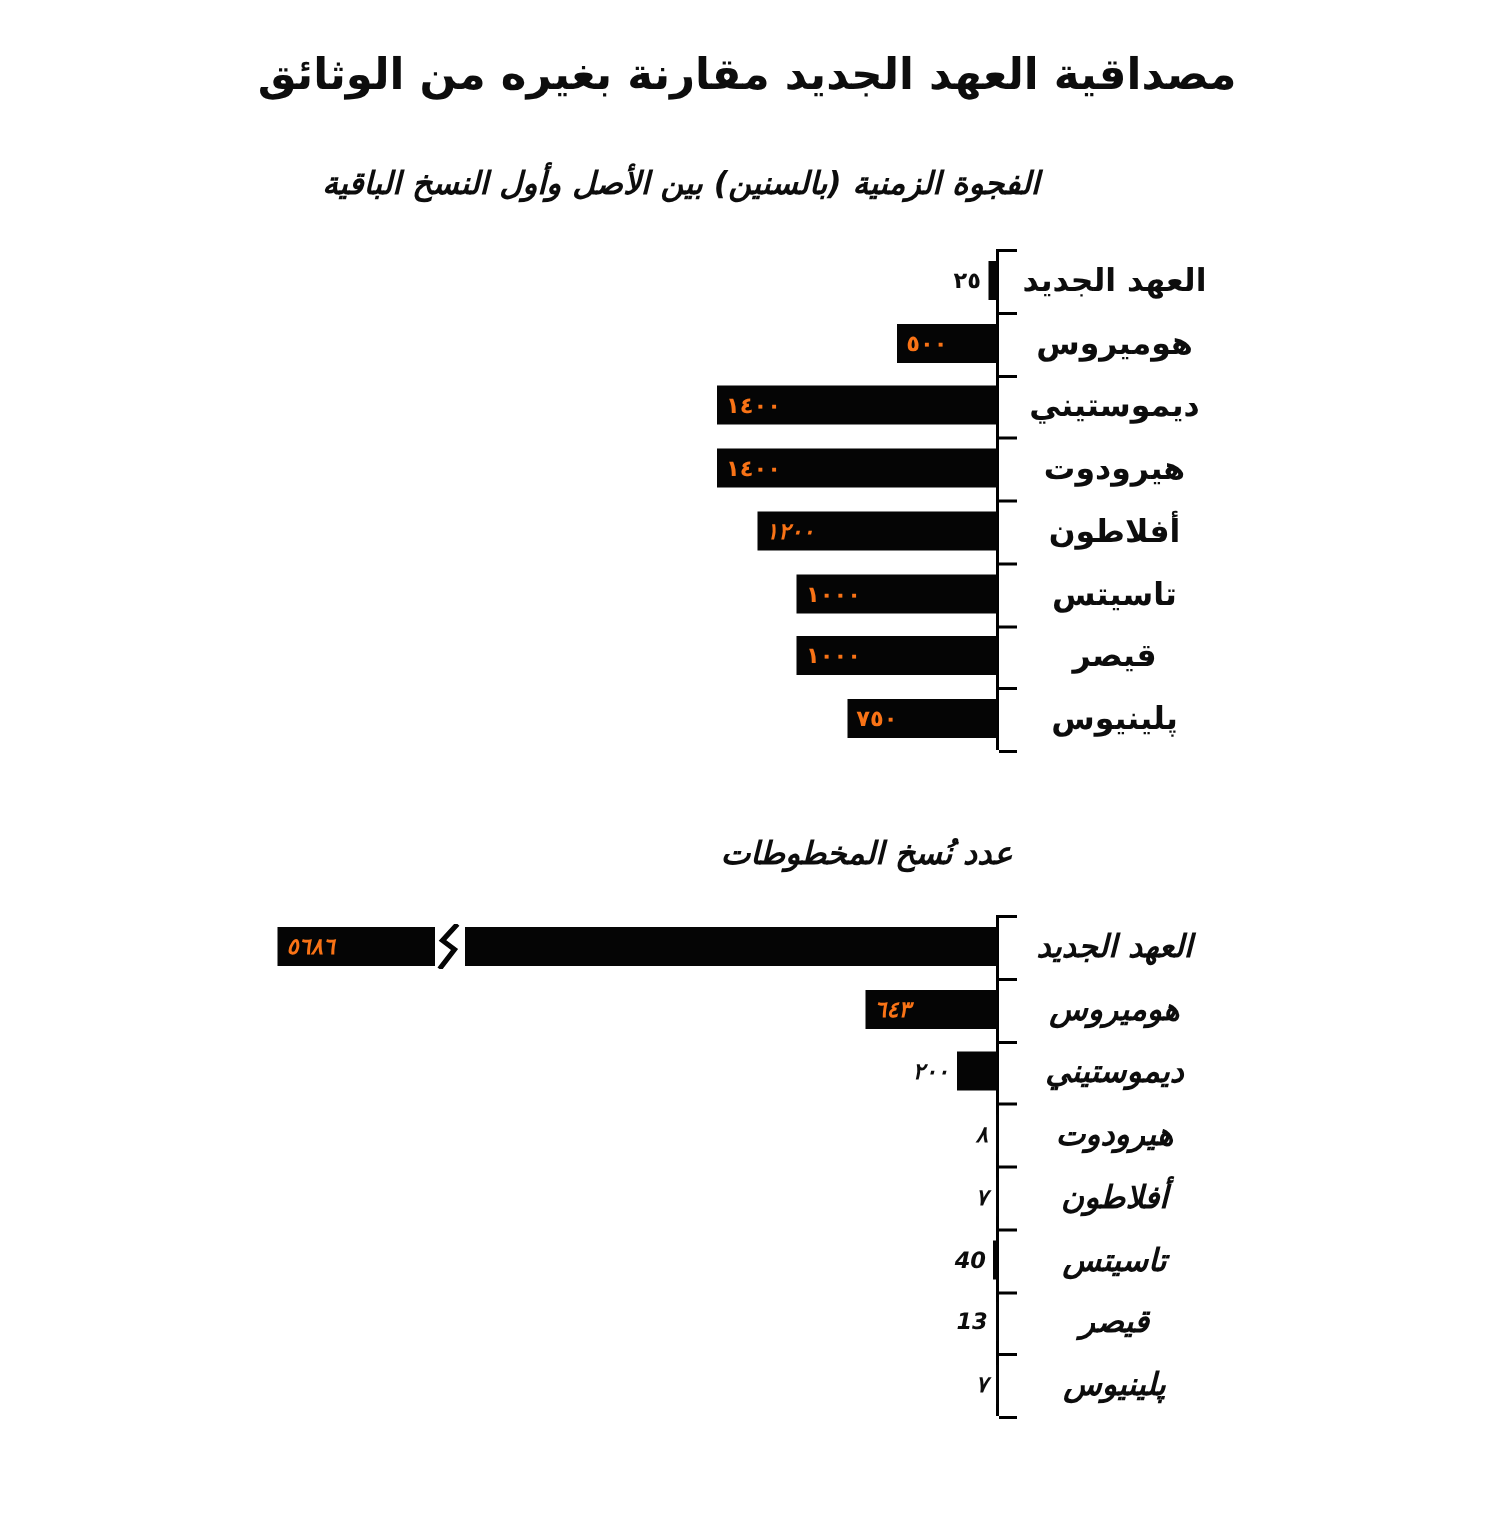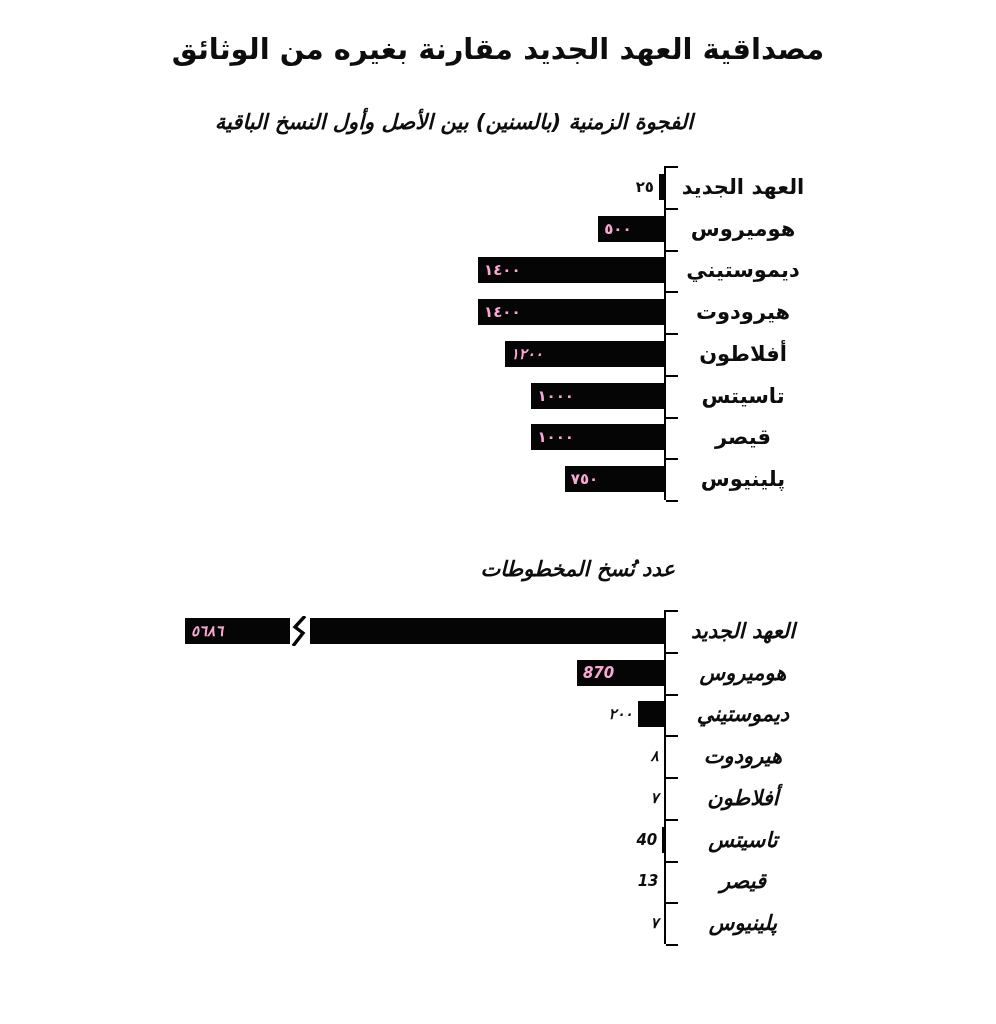--- a/index.html
+++ b/index.html
@@ -21,21 +21,21 @@
   #sub2 { top:557px; left:12px; width:663px;font-style:italic; }
   .plot { position:absolute; left:0; width:996px; height:334px; }
   #plot1 { top:166px; }
   #plot2 { top:610px;font-style:italic; }
   .axis-line { position:absolute; top:0; width:2px; height:100%; background:#000; }
   .tick { position:absolute; width:12px; height:2px; background:#000; }
   .bar  { position:absolute; background:#050505; }
   .val-in {
     position:absolute; left:6px; top:0; height:100%;
     display:flex; align-items:center;
-    color:#f9a8d4; font-size:15px; font-weight:bold; direction:ltr;
+    color:#f97316; font-size:15px; font-weight:bold; direction:ltr;
     white-space:nowrap;
   }
   .val-out {
     position:absolute; display:flex; align-items:center; justify-content:flex-end;
     color:#0d0d0d; font-size:15px; font-weight:bold; direction:ltr;
     white-space:nowrap;
   }
   .cat {
     position:absolute; left:672px; width:142px;
     display:flex; align-items:center; justify-content:center;
@@ -106,21 +106,21 @@
       <div class="tick" style="left: 666px; top: 334px;"></div>
       <div class="bar" style="right: 331px; top: 7.875px; width: 480px; height: 26px;">
         <div class="break-wrap" style="left: 105px;"><svg width="20" height="30" viewBox="0 0 20 30">
             <rect x="0" y="0" width="20" height="30" fill="#ffffff"></rect>
             <polyline points="15,0 5,11 13,17 3,30" fill="none" stroke="#050505" stroke-width="3.4"></polyline>
           </svg></div>
         <span class="val-in">٥٦٨٦</span>
       </div>
       <div class="cat" style="top: 0px; height: 41.75px;">العهد الجديد</div>
       <div class="bar" style="right: 331px; top: 49.625px; width: 88.1px; height: 26px;">
-        <span class="val-in">870</span>
+        <span class="val-in">٦٤٣</span>
       </div>
       <div class="cat" style="top: 41.75px; height: 41.75px;">هوميروس</div>
       <div class="bar" style="right: 331px; top: 91.375px; width: 27.4px; height: 26px;"></div>
       <div class="val-out" style="right: 363.4px; top: 91.375px; height: 26px;">٢٠٠</div>
       <div class="cat" style="top: 83.5px; height: 41.75px;">ديموستيني</div>
       <div class="bar" style="right: 331px; top: 133.125px; width: 1.5px; height: 26px;"></div>
       <div class="val-out" style="right: 337.5px; top: 133.125px; height: 26px;">٨</div>
       <div class="cat" style="top: 125.25px; height: 41.75px;">هيرودوت</div>
       <div class="bar" style="right: 331px; top: 174.875px; width: 1.5px; height: 26px;"></div>
       <div class="val-out" style="right: 337.5px; top: 174.875px; height: 26px;">٧</div>

